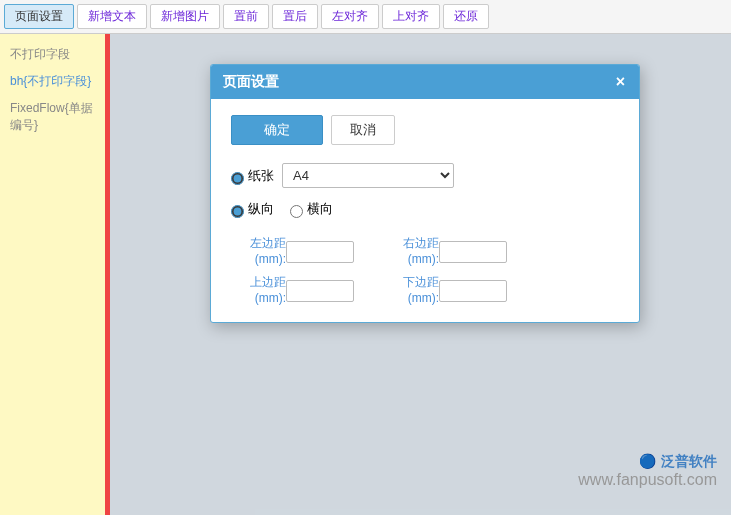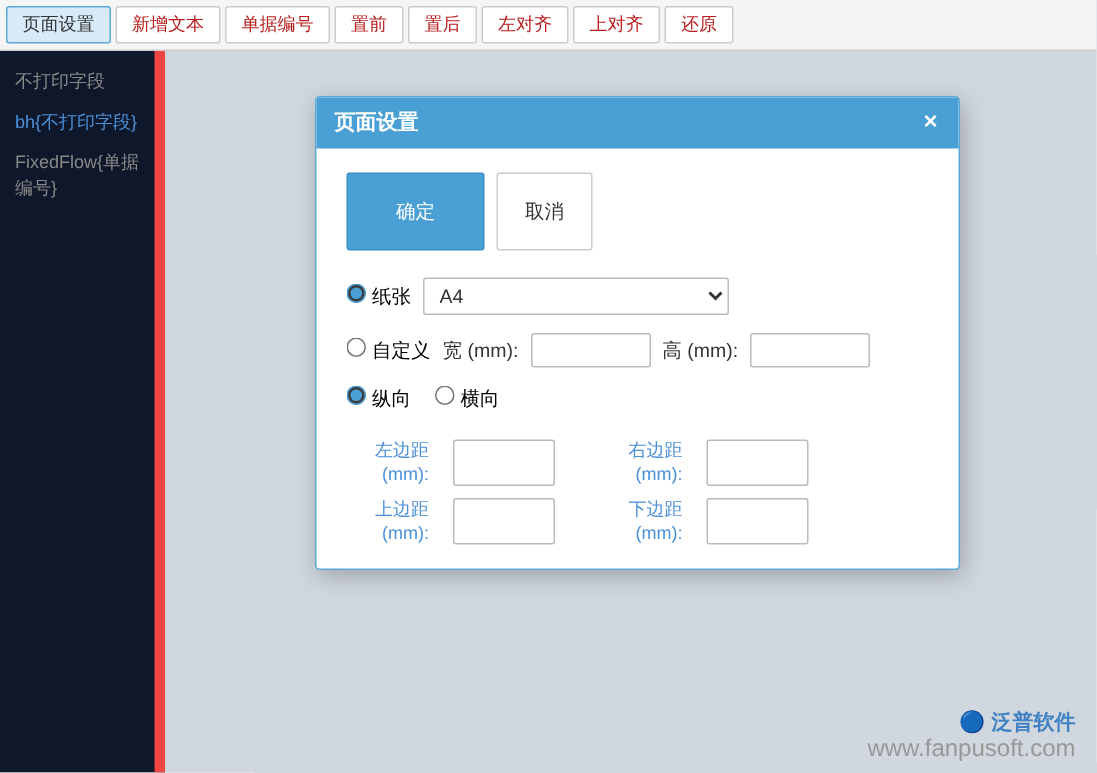--- a/index.html
+++ b/index.html
@@ -21,42 +21,42 @@
       border-bottom: 1px solid #ccc;
       padding: 4px 4px;
       gap: 3px;
     }
     .toolbar-btn {
       padding: 3px 10px;
       border: 1px solid #ccc;
       background: #fff;
       cursor: pointer;
       font-size: 12px;
-      color: #b91c1c;
+      color: #6d28d9;
       border-radius: 2px;
       white-space: nowrap;
     }
     .toolbar-btn.active {
       background: #d6eaf8;
       border-color: #5baad6;
       color: #333;
     }
 
     
     .main-area {
       display: flex;
       height: calc(515px - 34px);
       position: relative;
     }
 
     
     .sidebar {
       width: 110px;
-      background: #0f172a;
-      border-right: 7px solid #ef4444;
+      background: #fef9c3;
+      border-right: 5px solid #ef4444;
       padding: 8px 4px;
       font-size: 12px;
       color: #666;
     }
     .sidebar-item {
       padding: 4px 6px;
       margin-bottom: 2px;
       color: #888;
       font-size: 12px;
     }
@@ -122,49 +122,49 @@
     .btn-confirm {
       padding: 5px 32px;
       background: #4a9fd5;
       color: #fff;
       border: 1px solid #3a8fc5;
       border-radius: 2px;
       cursor: pointer;
       font-size: 13px;
     }
     .btn-cancel {
-      padding: 16px 18px;
+      padding: 5px 18px;
       background: #fff;
       color: #333;
       border: 1px solid #ccc;
       border-radius: 2px;
       cursor: pointer;
       font-size: 13px;
     }
 
     
     .form-row {
       display: flex;
       align-items: center;
       margin-bottom: 12px;
       gap: 8px;
     }
     .radio-label {
       display: flex;
-      align-items: flex-start;
+      align-items: flex-end;
       gap: 4px;
       cursor: pointer;
       font-size: 13px;
     }
     .radio-label input[type="radio"] {
       accent-color: #4a9fd5;
       cursor: pointer;
     }
     .form-select {
-      width: 204px;
+      width: 172px;
       padding: 3px 6px;
       border: 1px solid #bbb;
       border-radius: 2px;
       font-size: 13px;
       color: #333;
       background: #fff;
     }
     .form-input-sm {
       width: 80px;
       padding: 3px 6px;
@@ -191,41 +191,42 @@
       gap: 30px;
       margin-top: 8px;
     }
     .margin-col {
       display: flex;
       flex-direction: column;
       gap: 8px;
     }
     .margin-row {
       display: flex;
-      gap: 16px;
+      align-items: center;
+      gap: 0;
     }
     .margin-label {
       font-size: 12px;
       color: #4a90d9;
       text-align: right;
       width: 55px;
       line-height: 1.3;
     }
     .margin-input {
       width: 68px;
       padding: 3px 4px;
       border: 1px solid #bbb;
       border-radius: 2px;
       font-size: 12px;
     }
 
     
     .watermark {
       position: absolute;
-      bottom: 6px;
+      bottom: 26px;
       right: 14px;
       font-size: 12px;
       color: #999;
       text-align: right;
       z-index: 5;
     }
     .watermark-logo {
       color: #4a90d9;
       font-size: 14px;
       font-weight: bold;
@@ -234,21 +235,21 @@
       font-size: 16px;
       color: #aaa;
     }
   </style>
 </head>
 <body>
 
 <div class="toolbar">
 <button class="toolbar-btn active">页面设置</button>
     <button class="toolbar-btn">新增文本</button>
-    <button class="toolbar-btn">单据编号</button>
+    <button class="toolbar-btn">新增图片</button>
     <button class="toolbar-btn">置前</button>
     <button class="toolbar-btn">置后</button>
     <button class="toolbar-btn">左对齐</button>
     <button class="toolbar-btn">上对齐</button>
     <button class="toolbar-btn">还原</button>
   </div>
 
 <div class="main-area">
 
   <div class="sidebar">
@@ -275,30 +276,20 @@
         <div class="form-row">
           <label class="radio-label">
             <input type="radio" name="papertype" checked="" style="">
             <span>纸张</span>
           </label>
           <select class="form-select">
             <option>A4</option>
           </select>
         </div>
 
-        <div class="form-row">
-          <label class="radio-label">
-            <input type="radio" name="papertype" style="">
-            <span>自定义</span>
-          </label>
-          <span class="label-text">宽 (mm):</span>
-          <input type="text" class="form-input-sm" style="">
-          <span class="label-text">高 (mm):</span>
-          <input type="text" class="form-input-sm" style="">
-        </div>
 
         <div class="orientation-row">
           <label class="radio-label">
             <input type="radio" name="orientation" checked="" style="">
             <span>纵向</span>
           </label>
           <label class="radio-label">
             <input type="radio" name="orientation" style="">
             <span>横向</span>
           </label>

